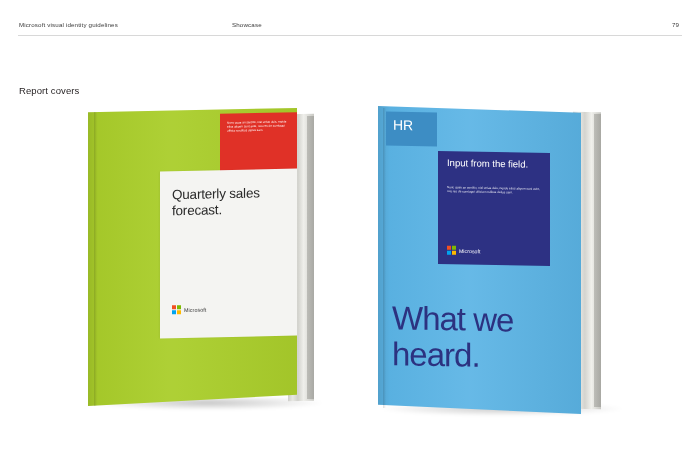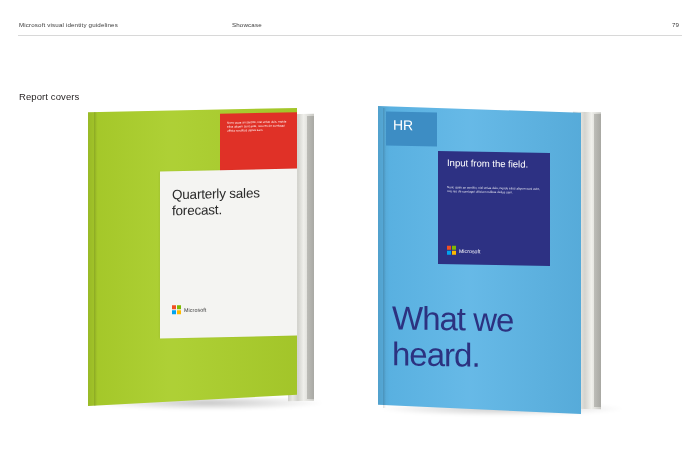--- a/index.html
+++ b/index.html
@@ -56,21 +56,21 @@
     font-size: 6.2px;
     letter-spacing: 0.15px;
     color: #3a3a3a;
     white-space: nowrap;
   }
 
   
   .section-title {
     position: absolute;
     left: 19px;
-    top: 91px;
+    top: 85px;
     font-size: 9.5px;
     letter-spacing: 0.1px;
     color: #231f20;
   }
 
   
   .book {
     position: absolute;
   }
 

